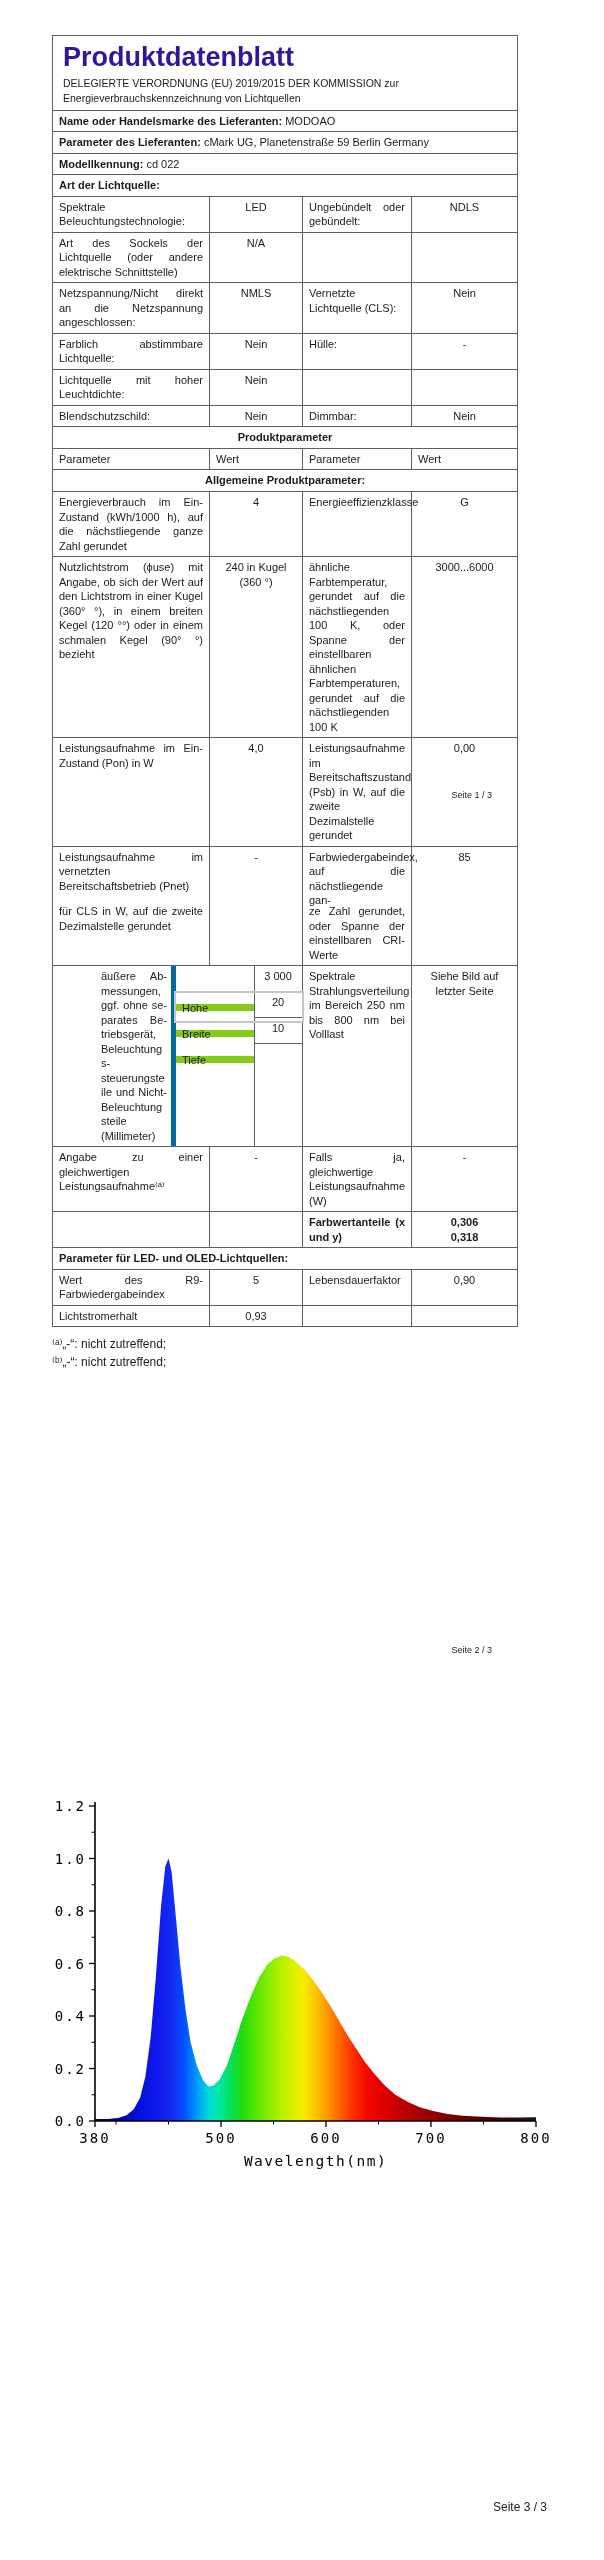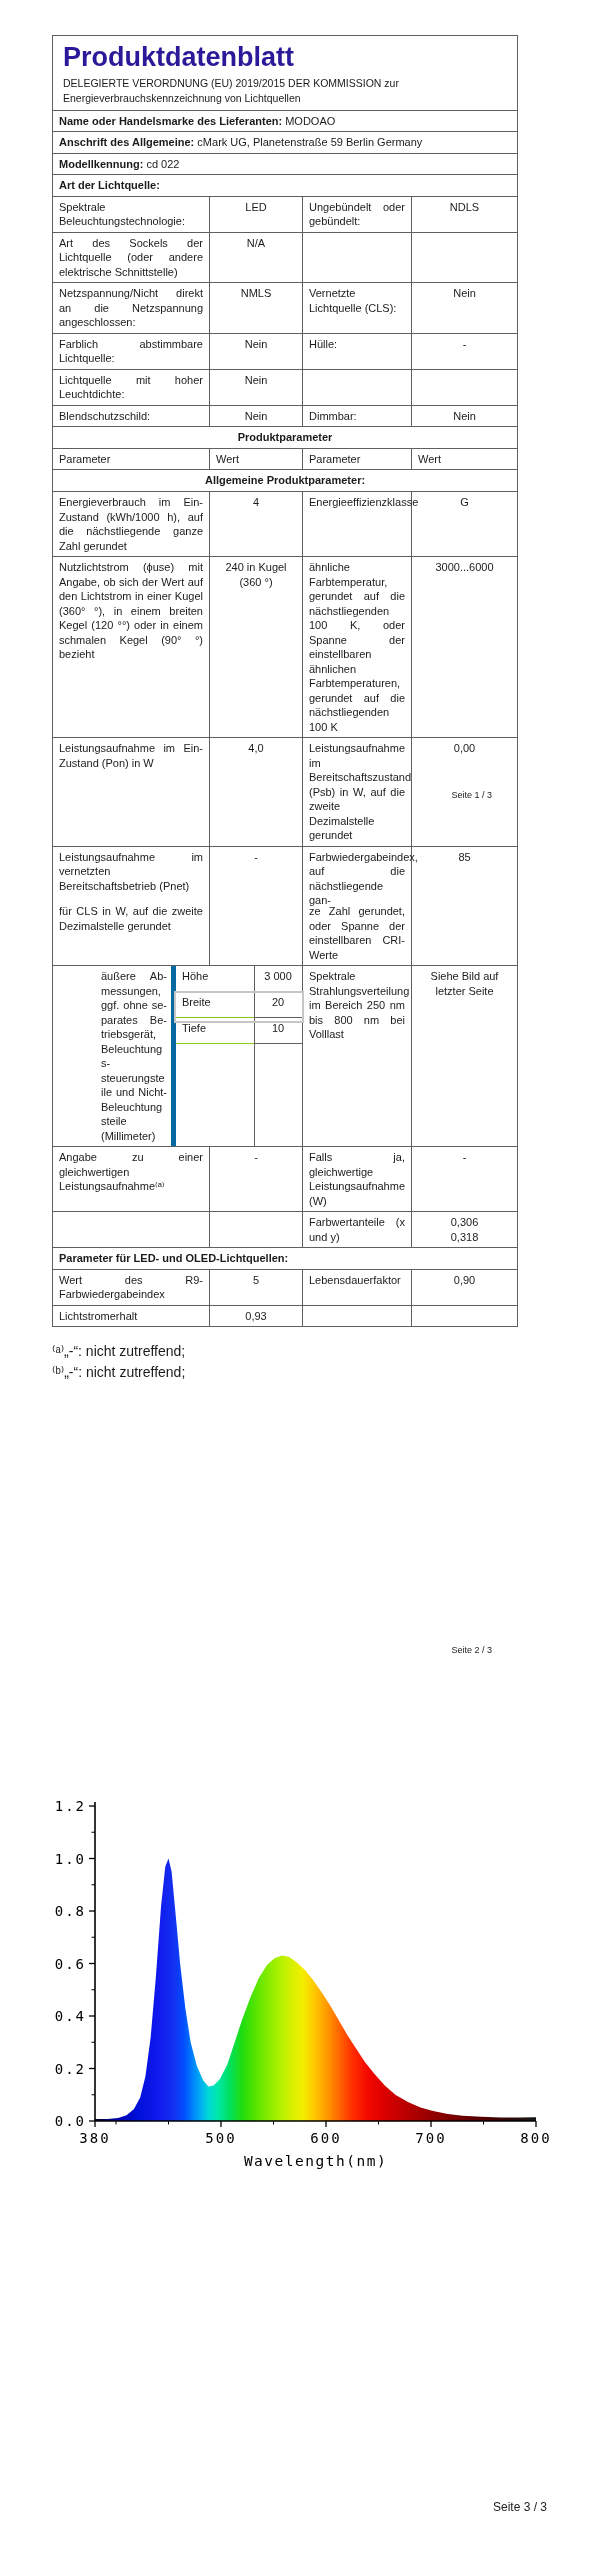--- a/index.html
+++ b/index.html
@@ -15,32 +15,32 @@
   h1{margin:0 0 5px 0;font-size:27px;line-height:1.05;color:#2a1a9a;font-weight:bold;}
   .subtitle{font-size:10.5px;line-height:1.35;margin:0;color:#1b1b1b;}
   .b{font-weight:bold;}
   .lbl{text-align:justify;}
   .val{text-align:center;}
   .center-head{text-align:center;font-weight:bold;}
   .left-head{font-weight:bold;}
   .cut-bottom td{border-bottom:none;}
   .cut-top td{border-top:none;}
   .fw-val{white-space:pre-line;text-align:center;}
-  .footnotes{font-size:14px;margin-top:14px;line-height:1.5;}
+  .footnotes{font-size:12px;margin-top:8px;line-height:1.5;}
   .pagefooter{position:absolute;left:52px;width:440px;text-align:right;font-size:9px;color:#222;}
   .pagefooter3{position:absolute;left:52px;width:495px;text-align:right;font-size:12px;color:#222;}
   
   td.dims-cell{padding:0;}
   .dims-wrap{display:flex;min-height:166px;align-items:stretch;}
   .dims-outer-label{width:79px;border-right:5px solid #0369a1;padding:3px 4px;box-sizing:border-box;
     text-align:justify;hyphens:manual;overflow-wrap:break-word;margin-left:44px;}
   .dims-grid{flex:1;position:relative;}
   .dims-grid:after{content:"";position:absolute;left:78px;top:0;bottom:0;width:1px;background:#5f5f5f;}
   .dims-row{display:flex;height:26px;}
-  .dims-row .dl{width:78px;box-sizing:border-box;border-bottom:1px solid #84cc16;padding:3px 6px;}
+  .dims-row .dl{width:78px;box-sizing:border-box;border-bottom:7px solid #84cc16;padding:3px 6px;margin-top:32px;}
   .dims-row .dv{flex:1;box-sizing:border-box;border-bottom:1px solid #5f5f5f;padding:3px 6px;text-align:center;}
   .dims-highlight{position:absolute;left:-2px;top:25px;right:-2px;height:28px;border:2px solid #c6c6c6;pointer-events:none;z-index:2;}
   svg{display:block;}
 </style>
 </head>
 <body>
 
 <div class="page" style="top:35px;">
   <table>
     <colgroup>
@@ -54,21 +54,21 @@
       <td colspan="4" class="title-cell">
         <h1>Produktdatenblatt</h1>
         <p class="subtitle">DELEGIERTE VERORDNUNG (EU) 2019/2015 DER KOMMISSION zur</p>
         <p class="subtitle">Energieverbrauchskennzeichnung von Lichtquellen</p>
       </td>
     </tr>
     <tr>
       <td colspan="4"><span class="b">Name oder Handelsmarke des Lieferanten:</span> <span>MODOAO</span></td>
     </tr>
     <tr>
-      <td colspan="4"><span class="b">Anschrift des Allgemeine:</span> <span>cMark UG, Planetenstraße 59 Berlin Germany</span></td>
+      <td colspan="4"><span class="b">Parameter des Lieferanten:</span> <span>cMark UG, Planetenstraße 59 Berlin Germany</span></td>
     </tr>
     <tr>
       <td colspan="4"><span class="b">Modellkennung:</span> <span>cd 022</span></td>
     </tr>
     <tr>
       <td colspan="4" class="left-head">Art der Lichtquelle:</td>
     </tr>
 
     <tr>
       <td class="lbl">Spektrale Beleuchtungstechnologie:</td>
@@ -187,21 +187,21 @@
       </td>
       <td class="lbl">Spektrale Strahlungsverteilung im Bereich 250 nm bis 800 nm bei Volllast</td>
       <td class="val">Siehe Bild auf letzter Seite</td>
     </tr>
     <tr style="height:47px;">
       <td class="lbl">Angabe zu einer gleichwertigen Leistungsaufnahme⁽ᵃ⁾</td>
       <td class="val">-</td>
       <td class="lbl">Falls ja, gleichwertige Leistungsaufnahme (W)</td>
       <td class="val">-</td>
     </tr>
-    <tr style="height:33px;">
+    <tr style="height:33px;font-weight:bold;">
       <td class="lbl"></td>
       <td class="val"></td>
       <td class="lbl">Farbwertanteile  (x und y)</td>
       <td class="fw-val">0,306
 0,318</td>
     </tr>
     <tr>
       <td colspan="4" class="left-head">Parameter für LED- und OLED-Lichtquellen:</td>
     </tr>
     <tr style="height:33px;">

